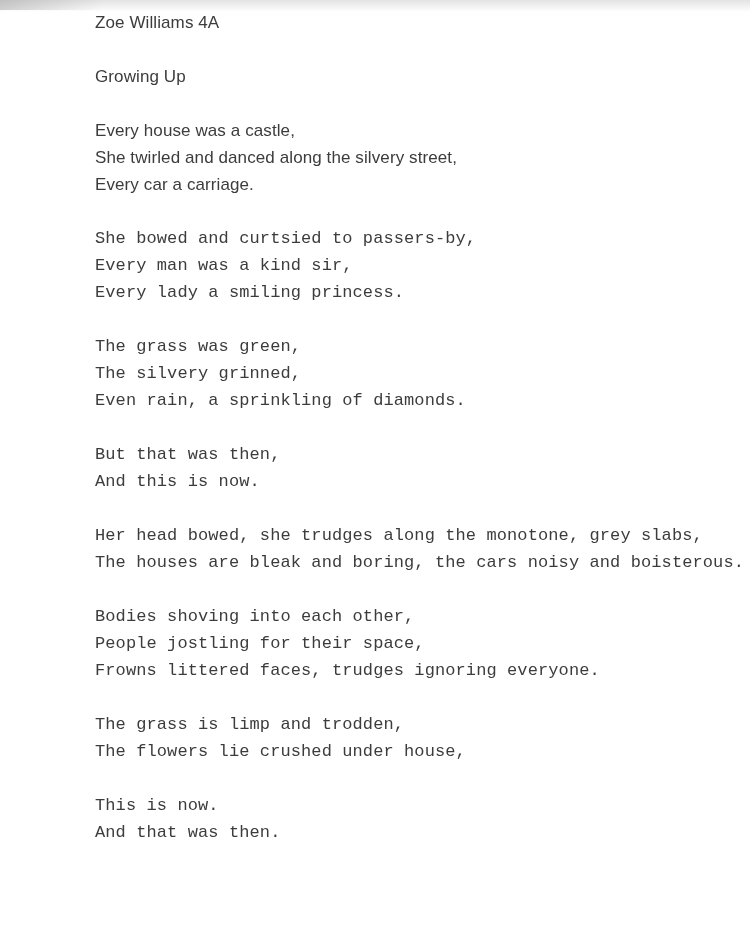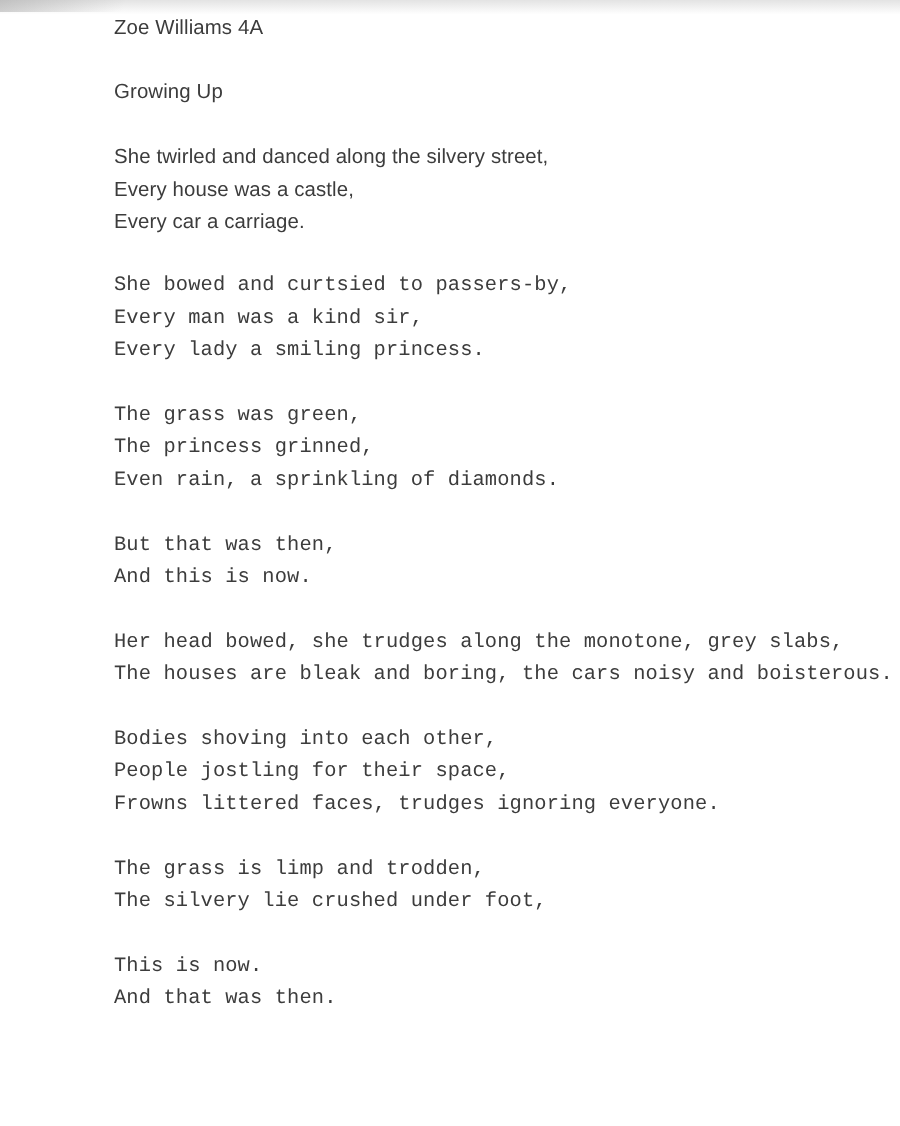--- a/index.html
+++ b/index.html
@@ -55,34 +55,34 @@
 
 <div class="page">
 
   <p class="line">Zoe Williams 4A</p>
   <div class="blank"></div>
 
   <p class="line">Growing Up</p>
   <div class="blank"></div>
 
   <div class="stanza">
+    <p class="line">Every house was a castle,</p>
     <p class="line">She twirled and danced along the silvery street,</p>
-    <p class="line">Every house was a castle,</p>
     <p class="line">Every car a carriage.</p>
   </div>
 
   <div class="stanza">
     <p class="line">She bowed and curtsied to passers-by,</p>
     <p class="line">Every man was a kind sir,</p>
     <p class="line">Every lady a smiling princess.</p>
   </div>
 
   <div class="stanza">
     <p class="line">The grass was green,</p>
-    <p class="line">The princess grinned,</p>
+    <p class="line">The silvery grinned,</p>
     <p class="line">Even rain, a sprinkling of diamonds.</p>
   </div>
 
   <div class="stanza">
     <p class="line">But that was then,</p>
     <p class="line">And this is now.</p>
   </div>
 
   <div class="stanza">
     <p class="line">Her head bowed, she trudges along the monotone, grey slabs,</p>
@@ -90,21 +90,21 @@
   </div>
 
   <div class="stanza">
     <p class="line">Bodies shoving into each other,</p>
     <p class="line">People jostling for their space,</p>
     <p class="line">Frowns littered faces, trudges ignoring everyone.</p>
   </div>
 
   <div class="stanza">
     <p class="line">The grass is limp and trodden,</p>
-    <p class="line">The silvery lie crushed under foot,</p>
+    <p class="line">The flowers lie crushed under house,</p>
   </div>
 
   <div class="stanza">
     <p class="line">This is now.</p>
     <p class="line">And that was then.</p>
   </div>
 
 </div>
 
 </body></html>

